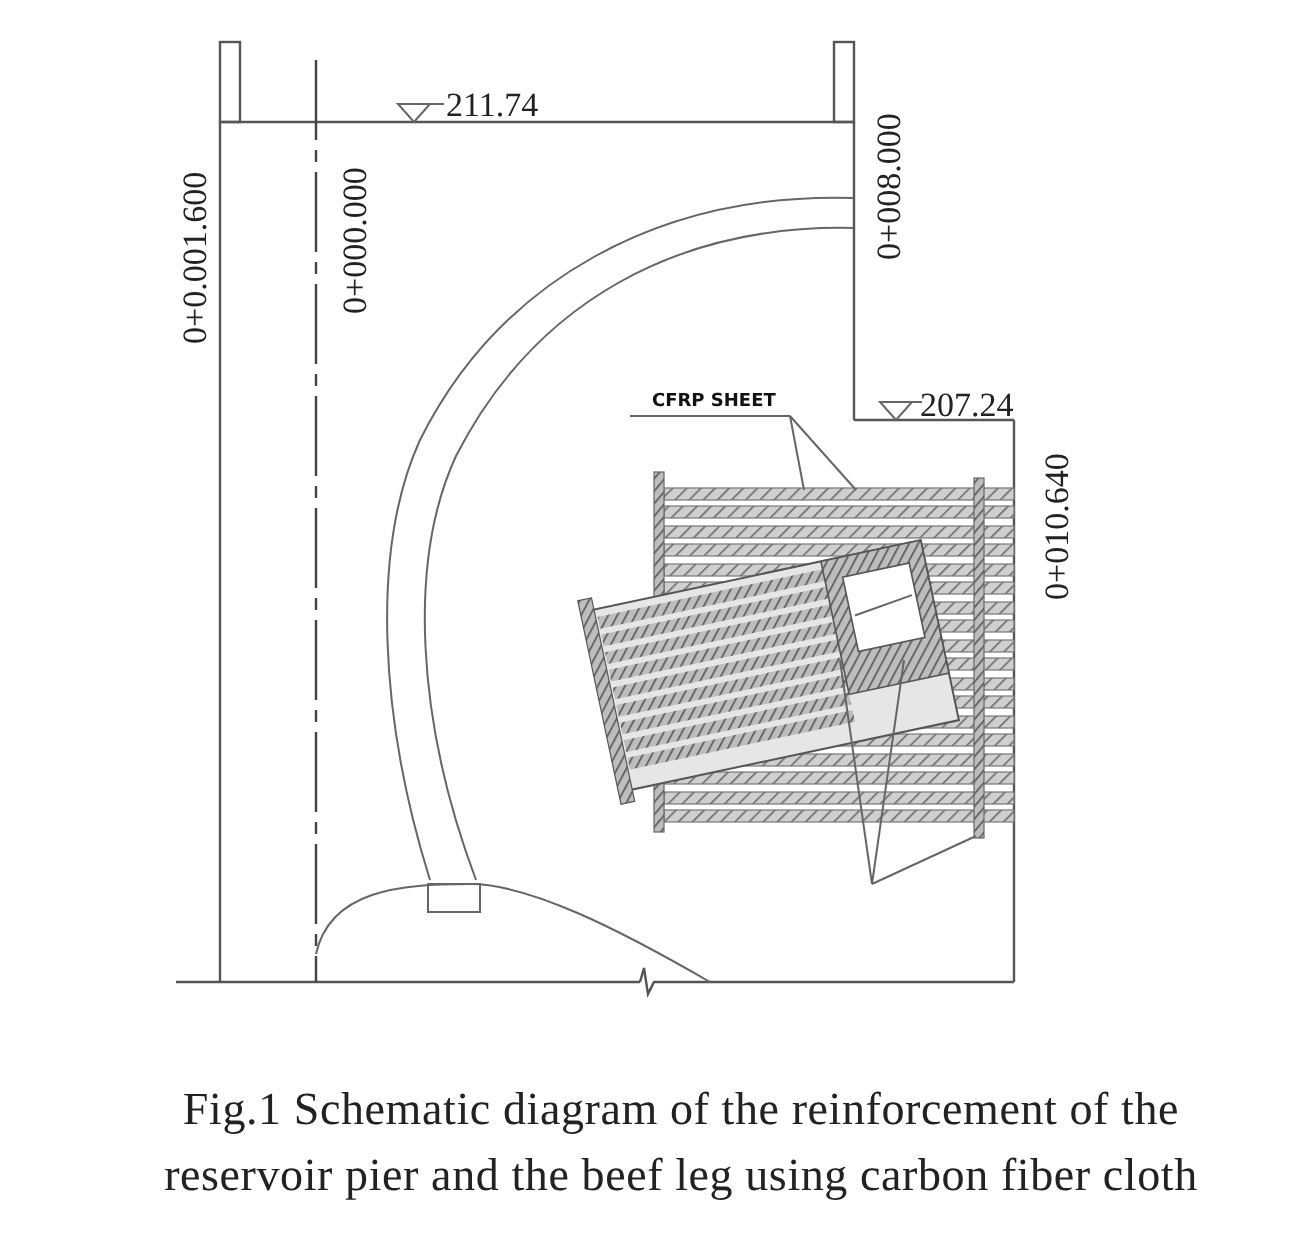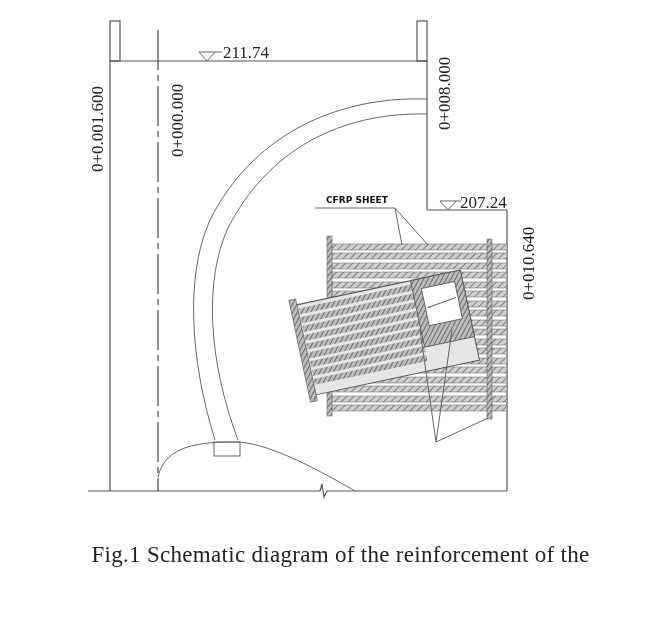--- a/index.html
+++ b/index.html
@@ -124,13 +124,14 @@
     <line x1="395" y1="208" x2="428" y2="245" class="thin"></line>
 
     <line x1="436" y1="442" x2="420" y2="330" class="thin"></line>
     <line x1="436" y1="442" x2="452" y2="330" class="thin"></line>
     <line x1="436" y1="442" x2="488" y2="418" class="thin"></line>
   </g>
 </svg>
 
 <div id="caption">
   <div>Fig.1  Schematic  diagram  of  the  reinforcement  of  the</div>
+  <div>reservoir  pier  and  the  beef  leg  using  carbon  fiber  cloth</div>
 </div>
 
 </body></html>

